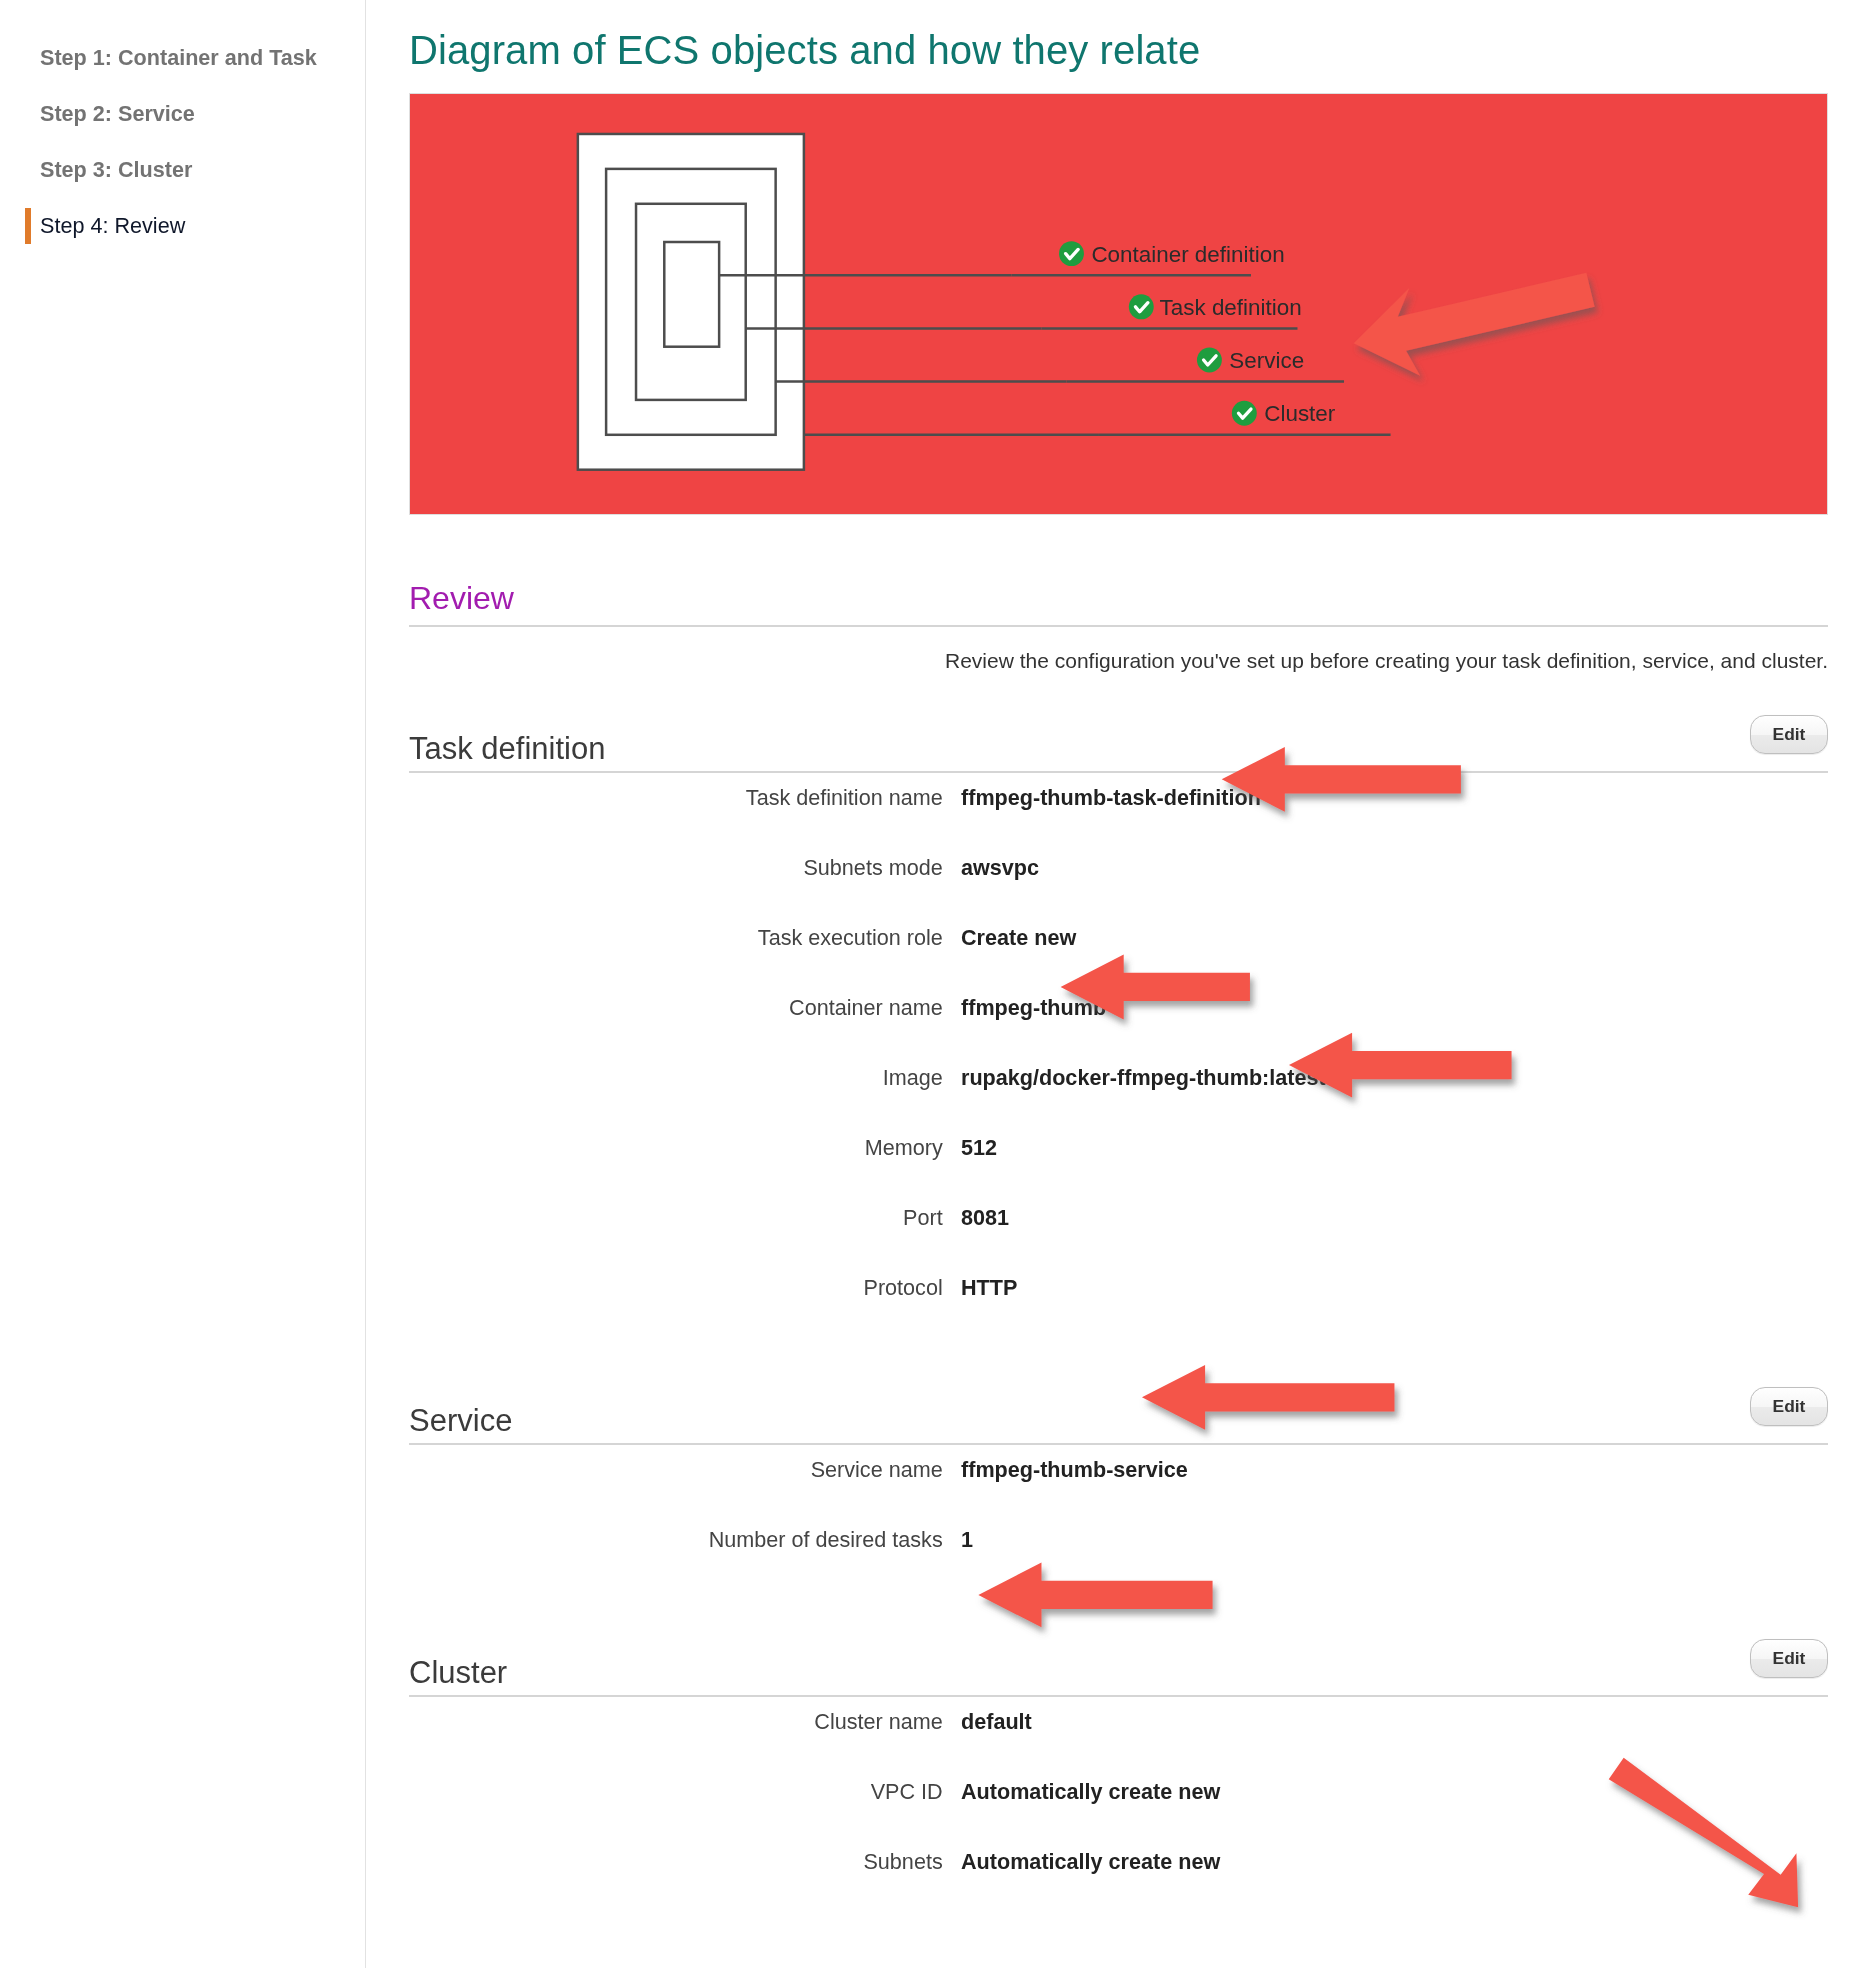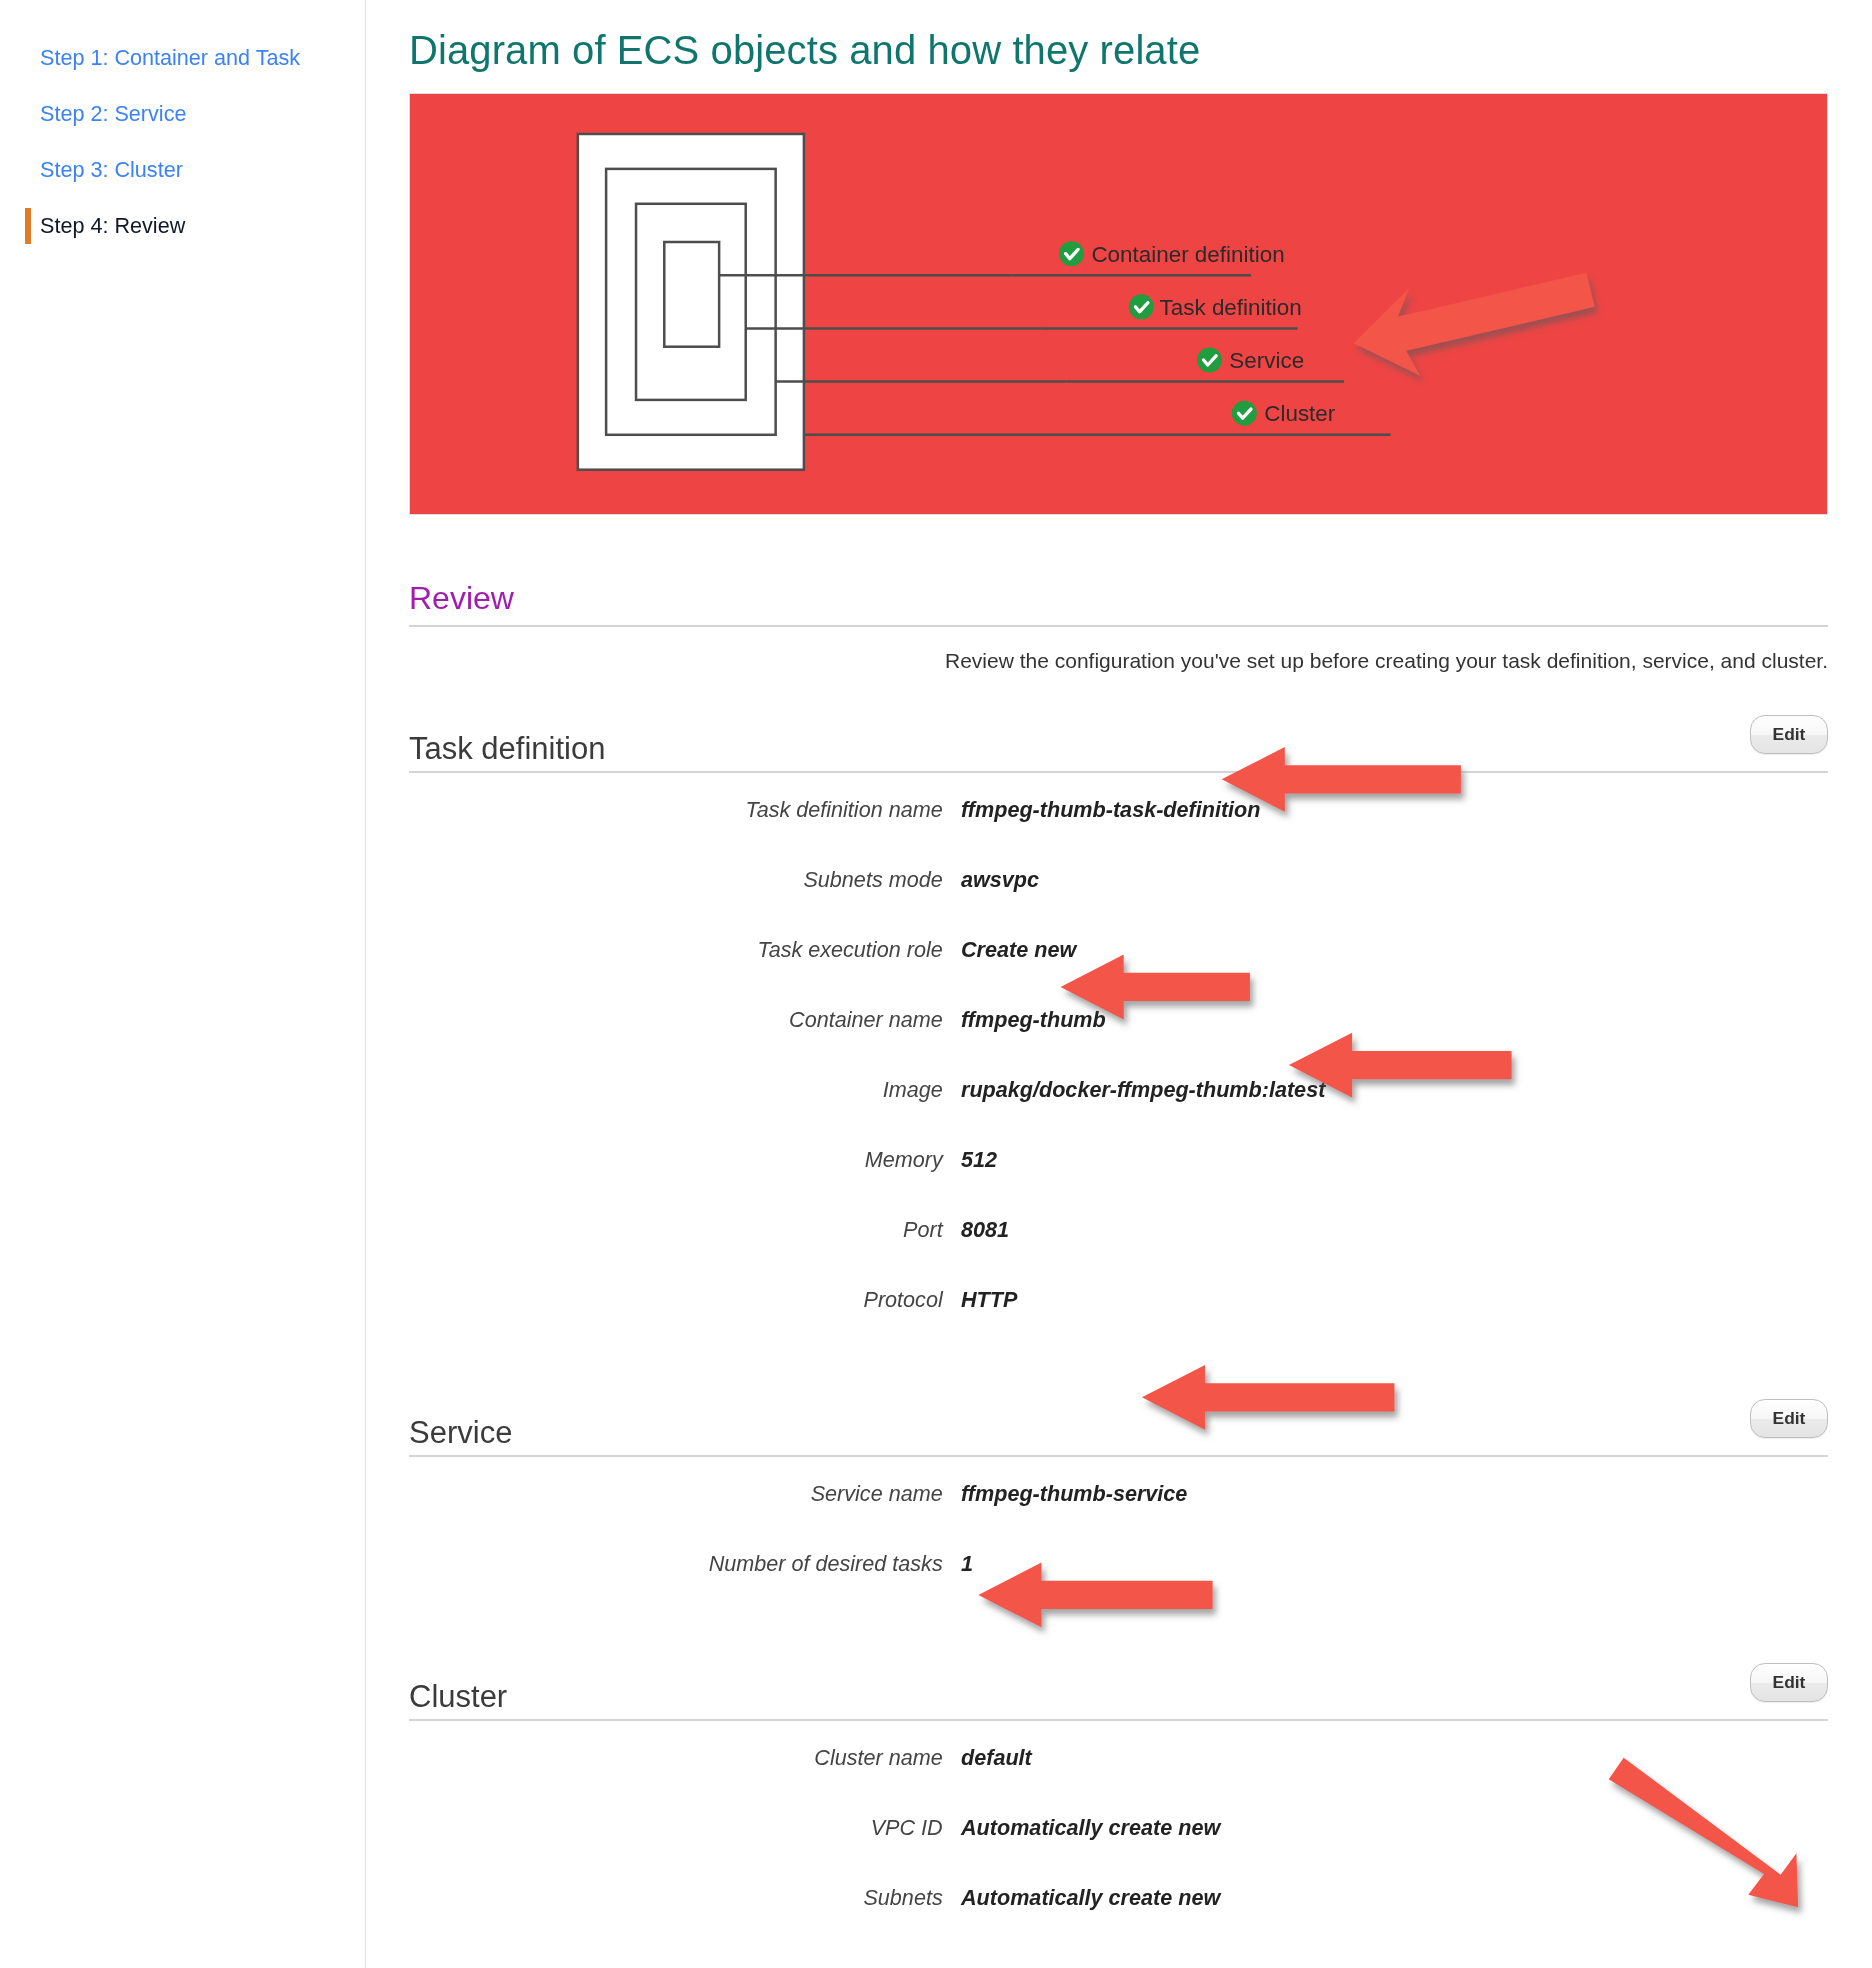--- a/index.html
+++ b/index.html
@@ -31,23 +31,24 @@
     border-right: 1.7px solid #e2e2e2;
     box-sizing: border-box;
     padding-top: 30px;
   }
   .step-item {
     position: relative;
     padding: 0 0 0 40px;
     height: 56px;
     line-height: 56px;
     font-size: 21.6px;
-    color: #3b82f6;
+    color: #737373;
     cursor: pointer;
     white-space: nowrap;
+    font-weight: bold;
   }
   .step-item.active {
     color: #0f172a;
     font-weight: normal;
   }
   .step-item .active-bar {
     position: absolute;
     left: 25px;
     top: 10px;
     bottom: 10px;
@@ -124,21 +125,21 @@
     background: linear-gradient(180deg,#ffffff 0%,#f6f6f6 50%,#ebebeb 51%,#e4e4e4 100%);
     border: 0.8px solid #bfbfbf;
     border-radius: 15px;
     padding: 8.3px 21.6px;
     cursor: pointer;
     box-shadow: 0 0.8px 0.8px rgba(0,0,0,0.08);
     margin-bottom: 13px;
   }
 
   
-  .fields { margin-top: 24px; font-style: italic; }
+  .fields { margin-top: 12px; }
   .field-row {
     display: flex;
     align-items: baseline;
     height: 70px;
   }
   .field-label {
     width: 552px;
     flex: 0 0 552px;
     text-align: right;
     padding-right: 18.3px;

